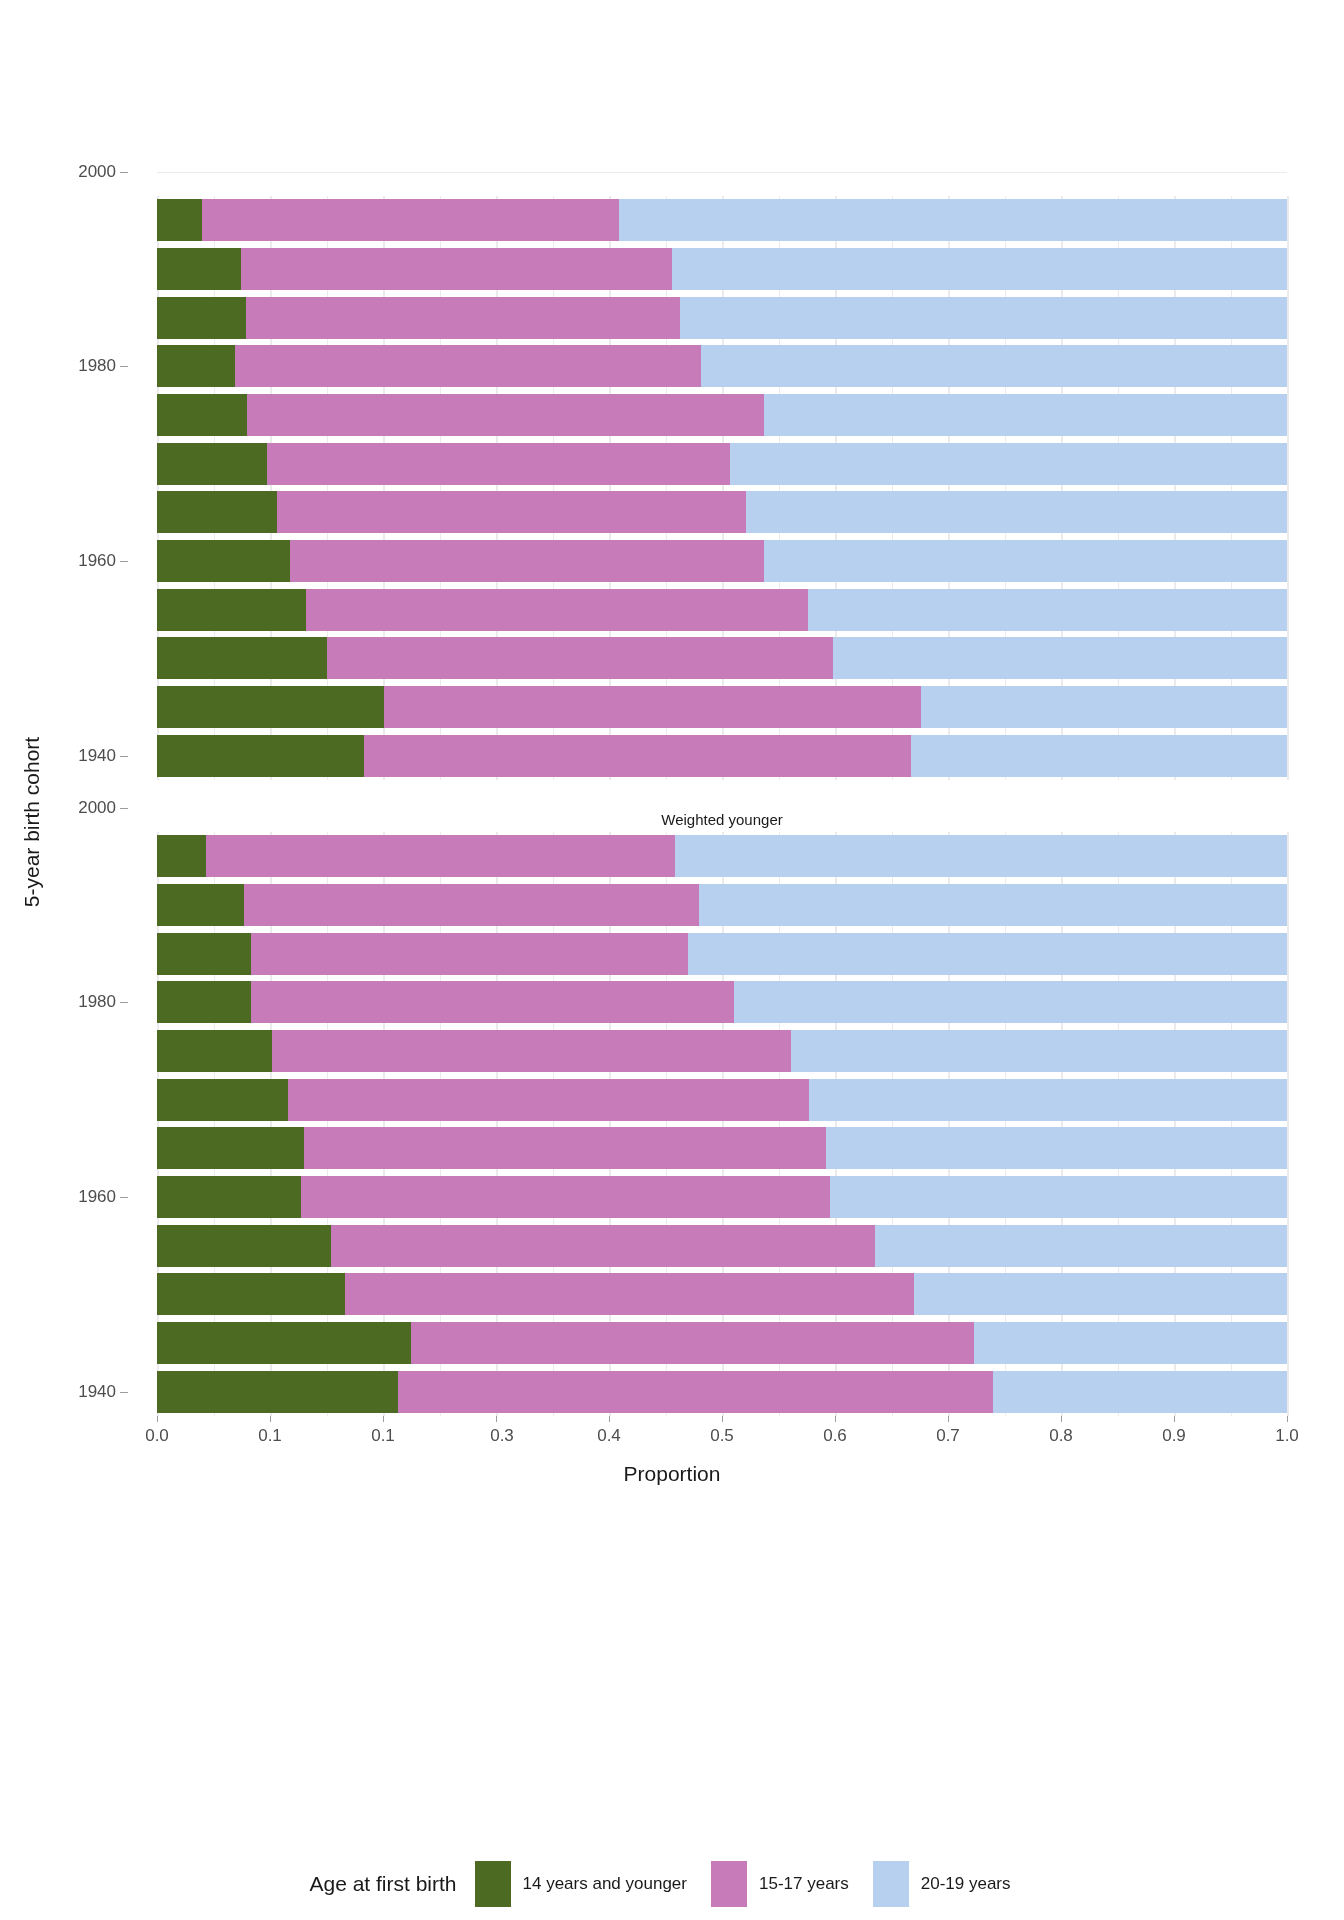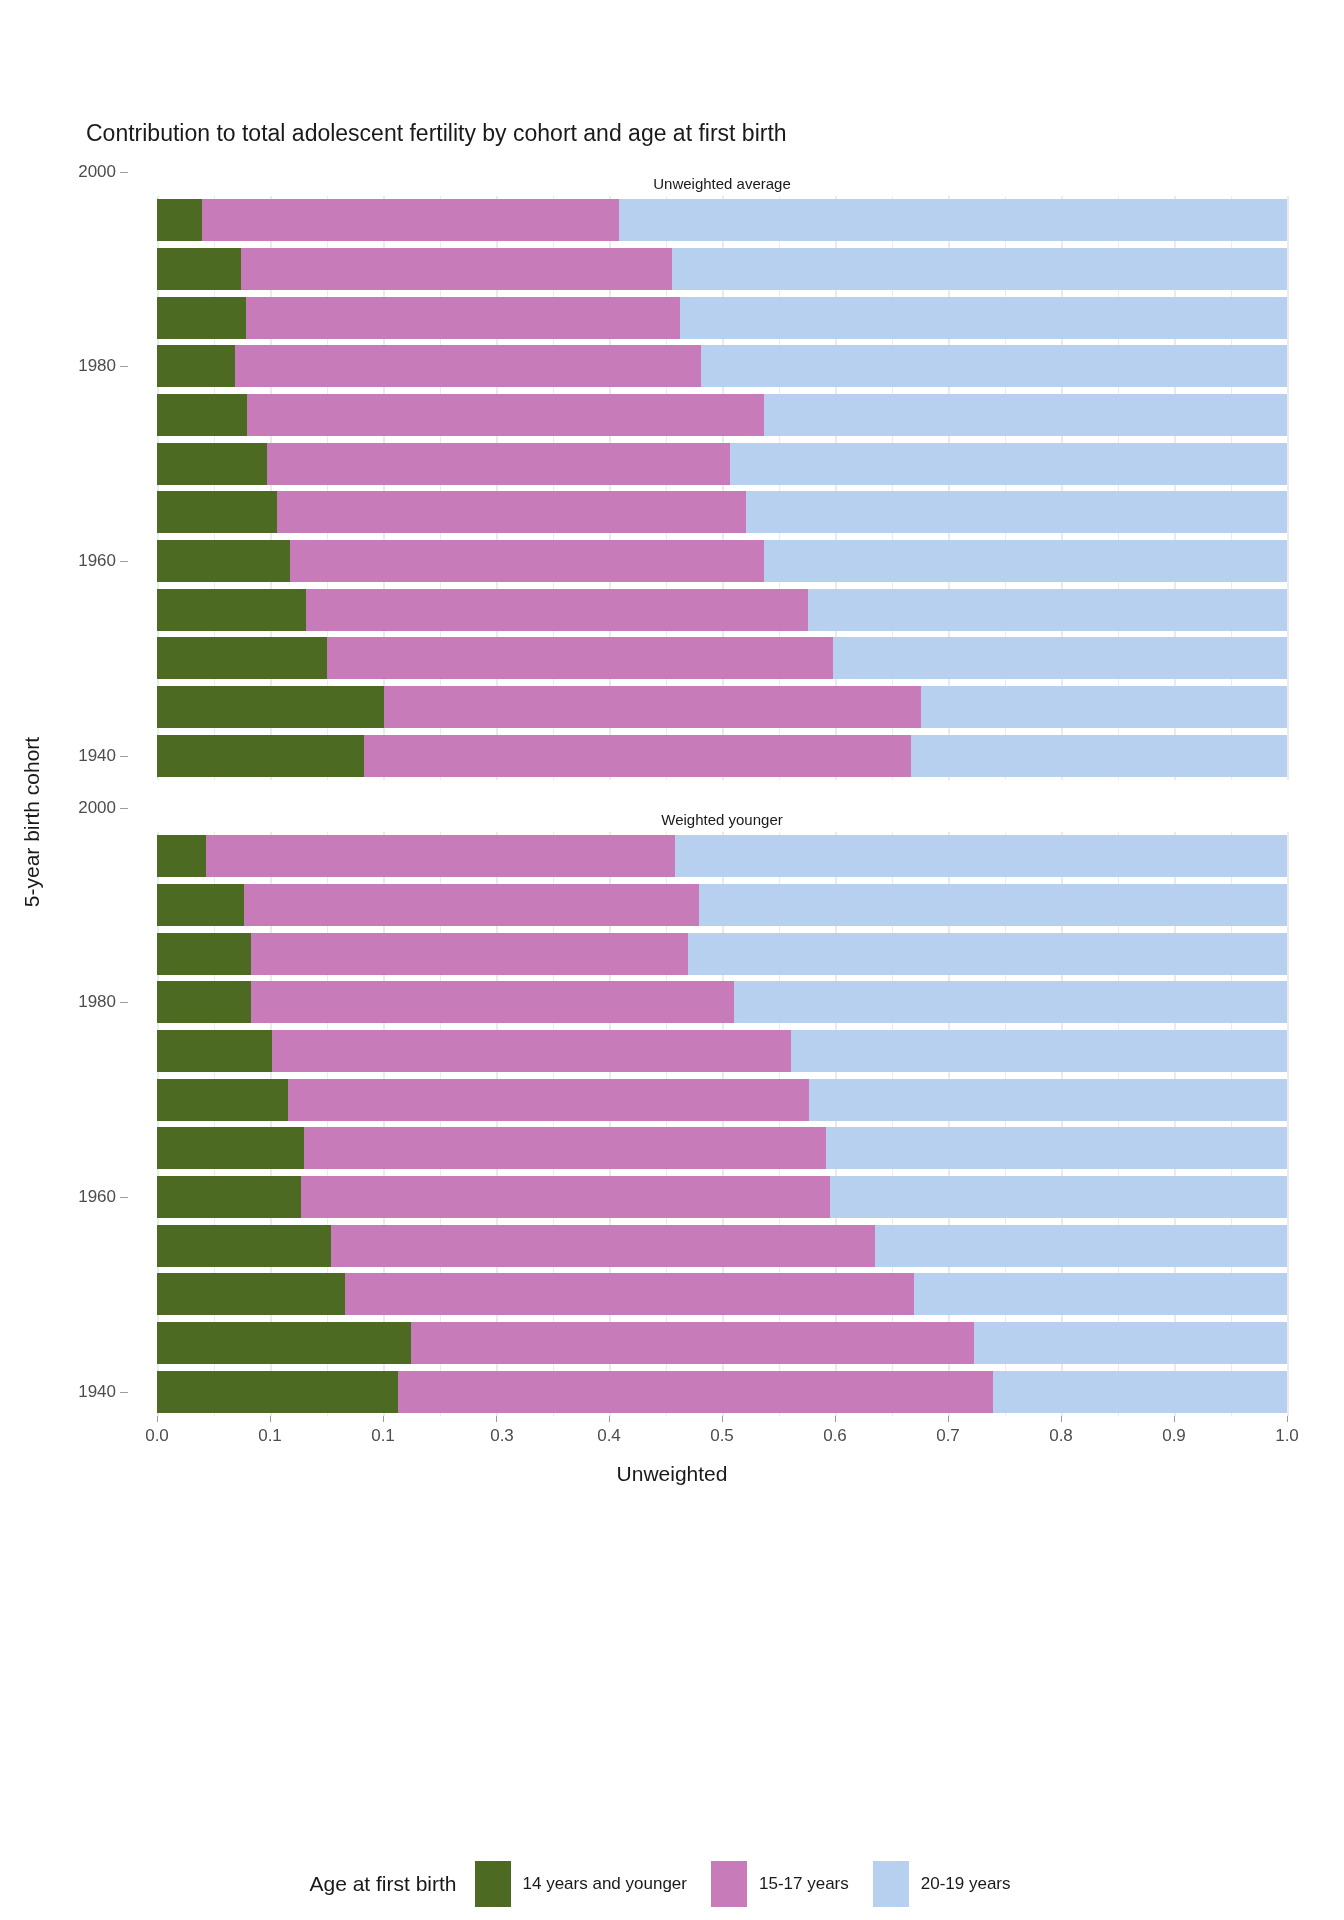--- a/index.html
+++ b/index.html
@@ -80,23 +80,21 @@
 <div class="figure">
     <div style="position: absolute; left: 157px; width: 1130px; top: 1391.67px; height: 1px; background: rgb(235, 235, 235);"></div>
     <div style="position: absolute; left: 157px; width: 1130px; top: 1197px; height: 1px; background: rgb(235, 235, 235);"></div>
     <div style="position: absolute; left: 157px; width: 1130px; top: 1002.33px; height: 1px; background: rgb(235, 235, 235);"></div>
     <div style="position: absolute; left: 157px; width: 1130px; top: 807.667px; height: 1px; background: rgb(235, 235, 235);"></div>
     <div style="position: absolute; left: 157px; width: 1130px; top: 755.667px; height: 1px; background: rgb(235, 235, 235);"></div>
     <div style="position: absolute; left: 157px; width: 1130px; top: 561px; height: 1px; background: rgb(235, 235, 235);"></div>
     <div style="position: absolute; left: 157px; width: 1130px; top: 366.333px; height: 1px; background: rgb(235, 235, 235);"></div>
     <div style="position: absolute; left: 157px; width: 1130px; top: 171.667px; height: 1px; background: rgb(235, 235, 235);"></div>
 
-  <div class="chart-title">Contribution to total adolescent fertility by cohort and age at first birth</div>
-
-  <div class="panel-strip" id="panel-top-strip">Unweighted average</div>
+
 
   <div class="panel" id="panel-top">
     <div class="plotbg"></div>
     <div class="grid-layer" id="grid-top">
         <div class="gridline major" style="left: 0px;"></div>
         <div class="gridline" style="left: 56.5px;"></div>
         <div class="gridline major" style="left: 113px;"></div>
         <div class="gridline" style="left: 169.5px;"></div>
         <div class="gridline major" style="left: 226px;"></div>
         <div class="gridline" style="left: 282.5px;"></div>
@@ -290,21 +288,21 @@
       <div class="xtlabel" style="left: 678px;">0.6</div>
       <div class="xtick" style="left: 791px;"></div>
       <div class="xtlabel" style="left: 791px;">0.7</div>
       <div class="xtick" style="left: 904px;"></div>
       <div class="xtlabel" style="left: 904px;">0.8</div>
       <div class="xtick" style="left: 1017px;"></div>
       <div class="xtlabel" style="left: 1017px;">0.9</div>
       <div class="xtick" style="left: 1130px;"></div>
       <div class="xtlabel" style="left: 1130px;">1.0</div>
     </div>
-  <div class="xtitle">Unweighted</div>
+  <div class="xtitle">Proportion</div>
   <div class="ytitle">5-year birth cohort</div>
 
   <div class="legend" id="legend">
     <div class="legend-title">Age at first birth</div>
     <div id="legend-items" style="display:flex;align-items:center;">
         <div class="legend-item">
           <div class="legend-key" style="background: rgb(77, 106, 34);"></div>
           <div class="legend-label">14 years and younger</div>
         </div>
         <div class="legend-item">

